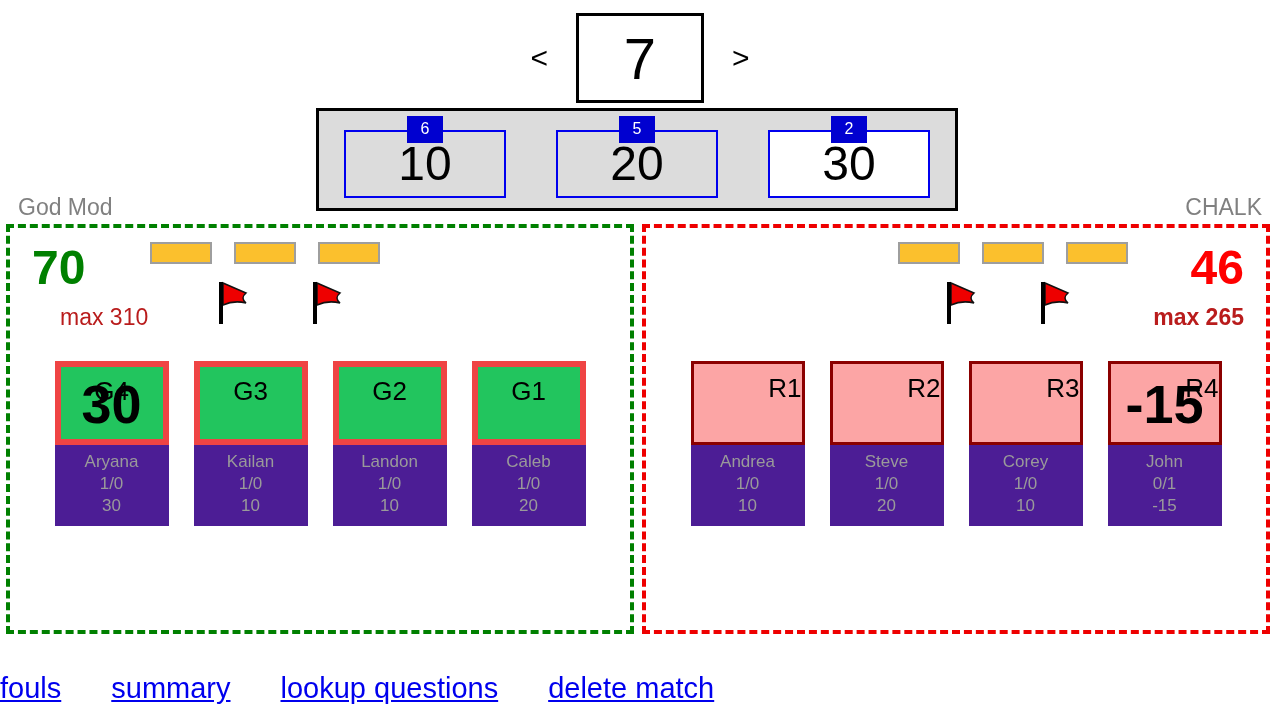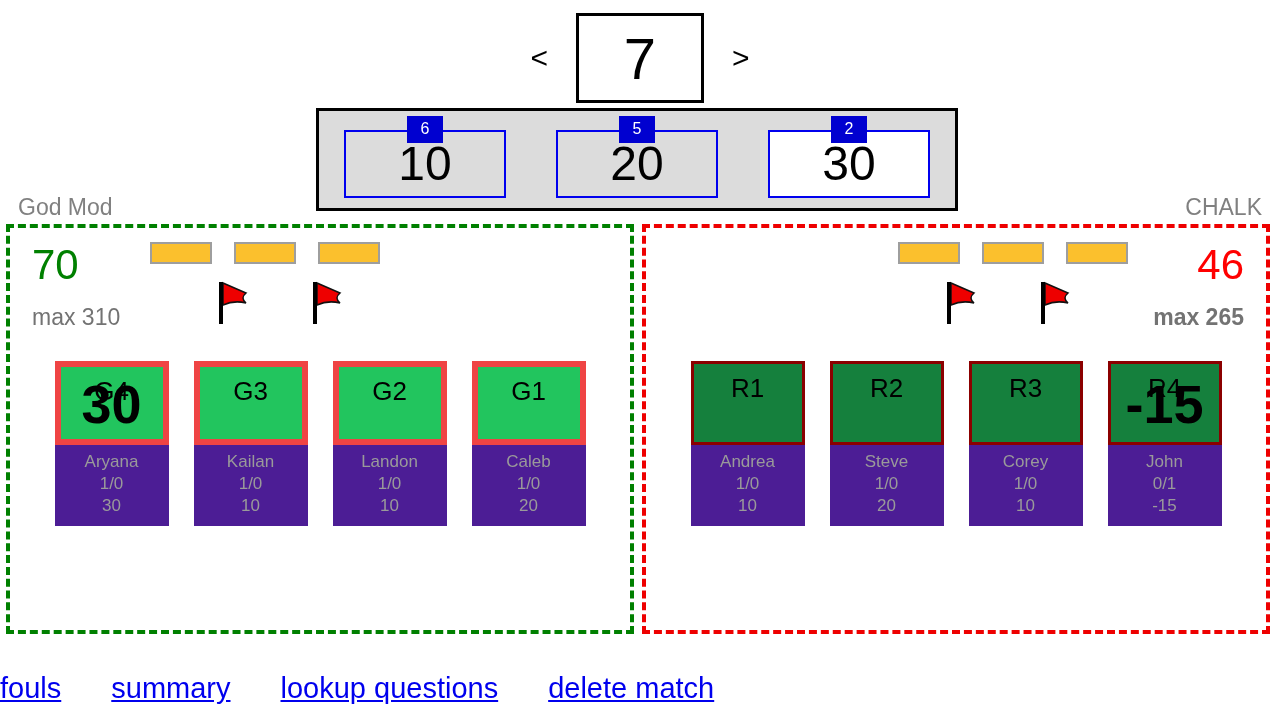--- a/index.html
+++ b/index.html
@@ -135,32 +135,33 @@
   }
   .team-panel.right {
     left: 642px;
     width: 628px;
     border: 4px dashed #ee0000;
   }
 
   .score-big {
     position: absolute;
     top: 16px;
-    font-size: 42px;
-    font-weight: normal;
+    font-size: 48px;
+    font-weight: bold;
     line-height: 1;
   }
   .score-big.left  { left: 22px; color: #008000; }
   .score-big.right { right: 22px; color: #ff0000; }
 
   .score-max {
     position: absolute;
     top: 76px;
     font-size: 23px;
-    color: #737373;
+    color: #b91c1c;
+    margin-left: 28px;
   }
   .score-max.left  { left: 22px; }
   .score-max.right { right: 22px; font-weight: bold; }
 
   
   .cards-row {
     position: absolute;
     top: 14px;
     display: flex;
     gap: 22px;
@@ -206,21 +207,21 @@
     height: 84px;
     box-sizing: border-box;
     display: flex;
     align-items: flex-start;
     justify-content: center;
     padding-top: 9px;
     font-size: 26px;
     color: #000000;
   }
   .player-box.green { background: #22c55e; border: 6px solid #ef4444; }
-  .player-box.red   { background: #15803d; border: 3px solid #8b0000; }
+  .player-box.red   { background: #fca5a5; border: 3px solid #8b0000; justify-content: flex-end; }
   .player-overlay {
     position: absolute;
     left: 0;
     top: 50%;
     transform: translateY(-48%);
     width: 100%;
     text-align: center;
     font-size: 54px;
     font-weight: bold;
     color: #000000;

